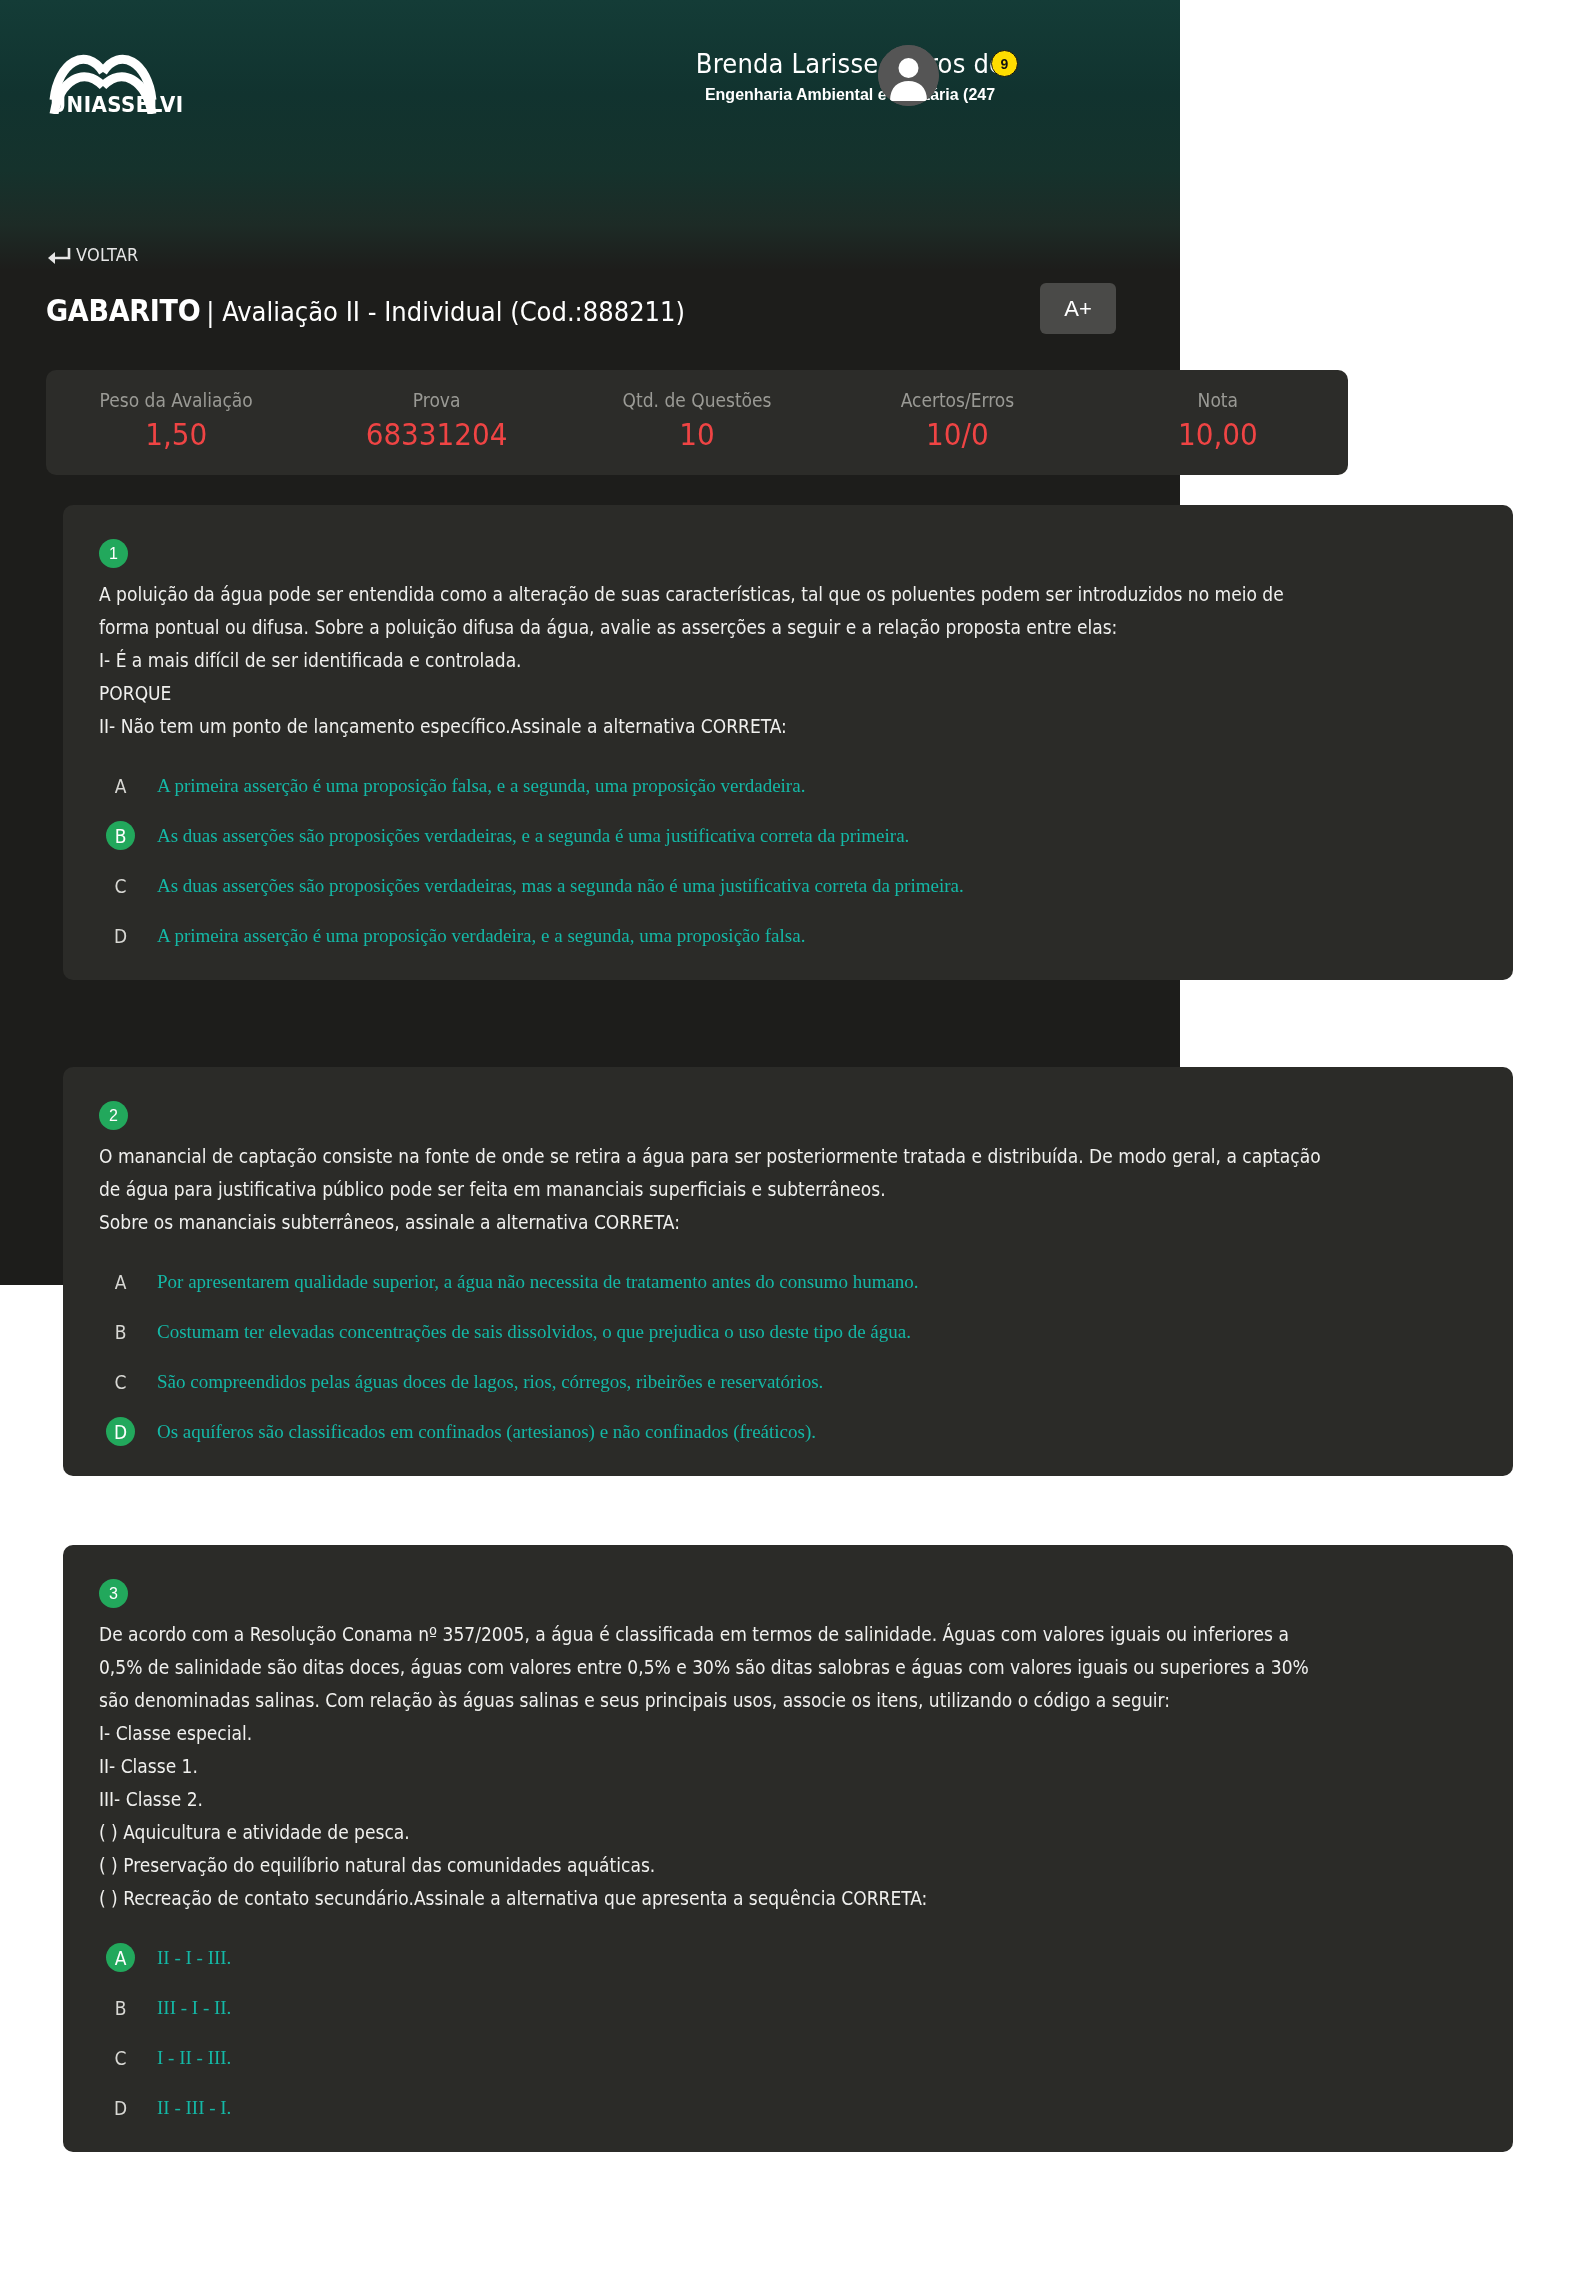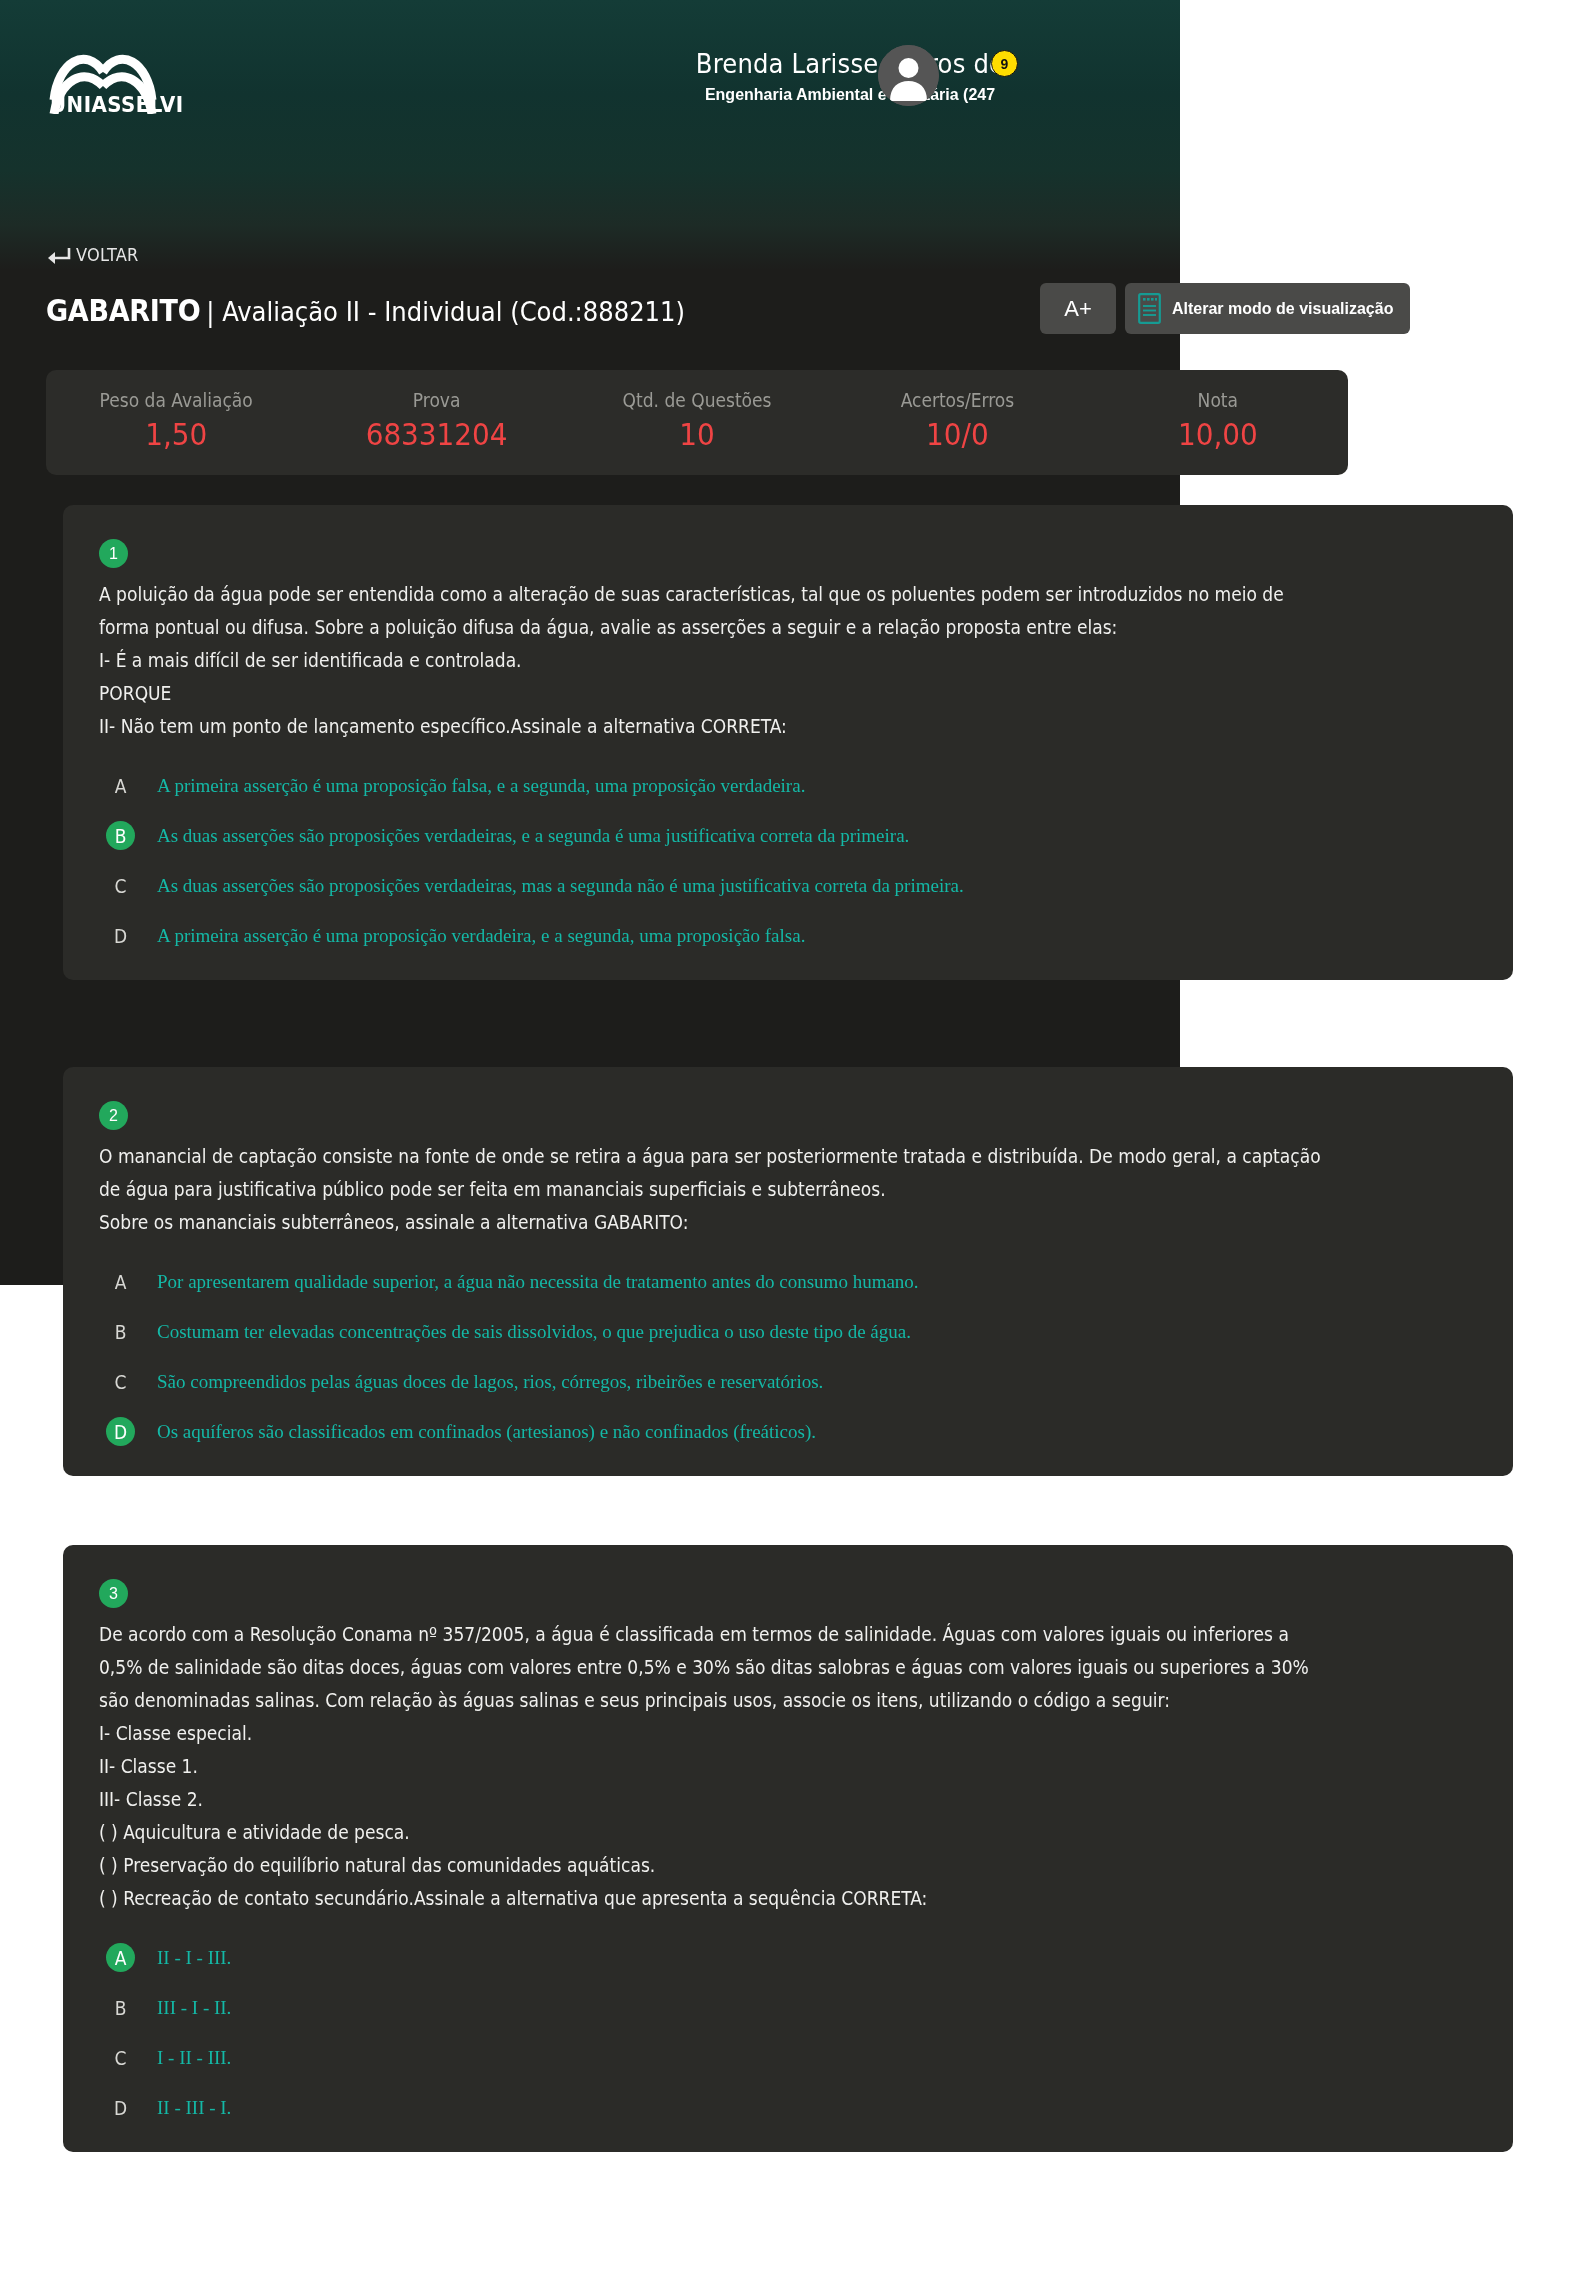--- a/index.html
+++ b/index.html
@@ -138,39 +138,20 @@
     <span>VOLTAR</span>
   </div>
 
   <div class="title-row">
     <span class="t-gab">GABARITO</span>
     <span class="t-rest">| Avaliação II - Individual (Cod.:888211)</span>
   </div>
 
   <div class="btn-aplus">A+</div>
 
-  <div class="btn-view">
-    <span class="view-icon">
-      <svg width="23" height="31" viewBox="0 0 23 31">
-        <rect x="1.2" y="1.2" width="20.6" height="28.6" rx="1.5" fill="none" stroke="#169b93" stroke-width="2.2"></rect>
-        <g fill="#169b93">
-          <rect x="5" y="5" width="2.6" height="2.6"></rect>
-          <rect x="9" y="5" width="2.6" height="2.6"></rect>
-          <rect x="13" y="5" width="2.6" height="2.6"></rect>
-          <rect x="17" y="5" width="2" height="2.6"></rect>
-        </g>
-        <g stroke="#169b93" stroke-width="1.9">
-          <line x1="5" y1="13" x2="18" y2="13"></line>
-          <line x1="5" y1="17.5" x2="18" y2="17.5"></line>
-          <line x1="5" y1="22" x2="18" y2="22"></line>
-        </g>
-      </svg>
-    </span>
-    <span class="vlabel">Alterar modo de visualização</span>
-  </div>
 
   <div class="stats" id="stats">
       <div class="stat">
         <div class="k">Peso da Avaliação</div>
         <div class="v">1,50</div>
       </div>
       <div class="stat">
         <div class="k">Prova</div>
         <div class="v">68331204</div>
       </div>
@@ -215,21 +196,21 @@
             <div class="lt">D</div>
             <div class="atx">A primeira asserção é uma proposição verdadeira, e a segunda, uma proposição falsa.</div>
           </div>
         </div>
       </div>
       <div class="card" style="top: 1067px;">
         <div class="qnum">2</div>
         <div class="qtext">
           <p>O manancial de captação consiste na fonte de onde se retira a água para ser posteriormente tratada e distribuída. De modo geral, a captação</p>
           <p>de água para justificativa público pode ser feita em mananciais superficiais e subterrâneos.</p>
-          <p>Sobre os mananciais subterrâneos, assinale a alternativa GABARITO:</p>
+          <p>Sobre os mananciais subterrâneos, assinale a alternativa CORRETA:</p>
         </div>
         <div class="alts">
           <div class="alt">
             <div class="lt">A</div>
             <div class="atx">Por apresentarem qualidade superior, a água não necessita de tratamento antes do consumo humano.</div>
           </div>
           <div class="alt">
             <div class="lt">B</div>
             <div class="atx">Costumam ter elevadas concentrações de sais dissolvidos, o que prejudica o uso deste tipo de água.</div>
           </div>

